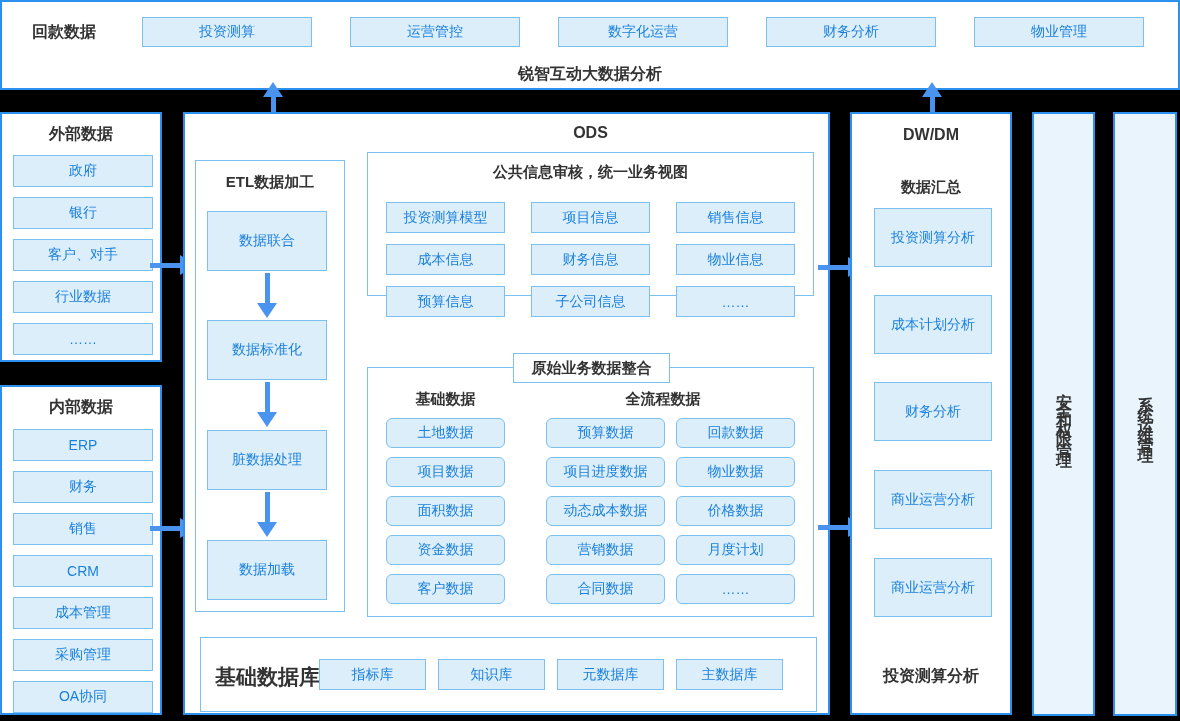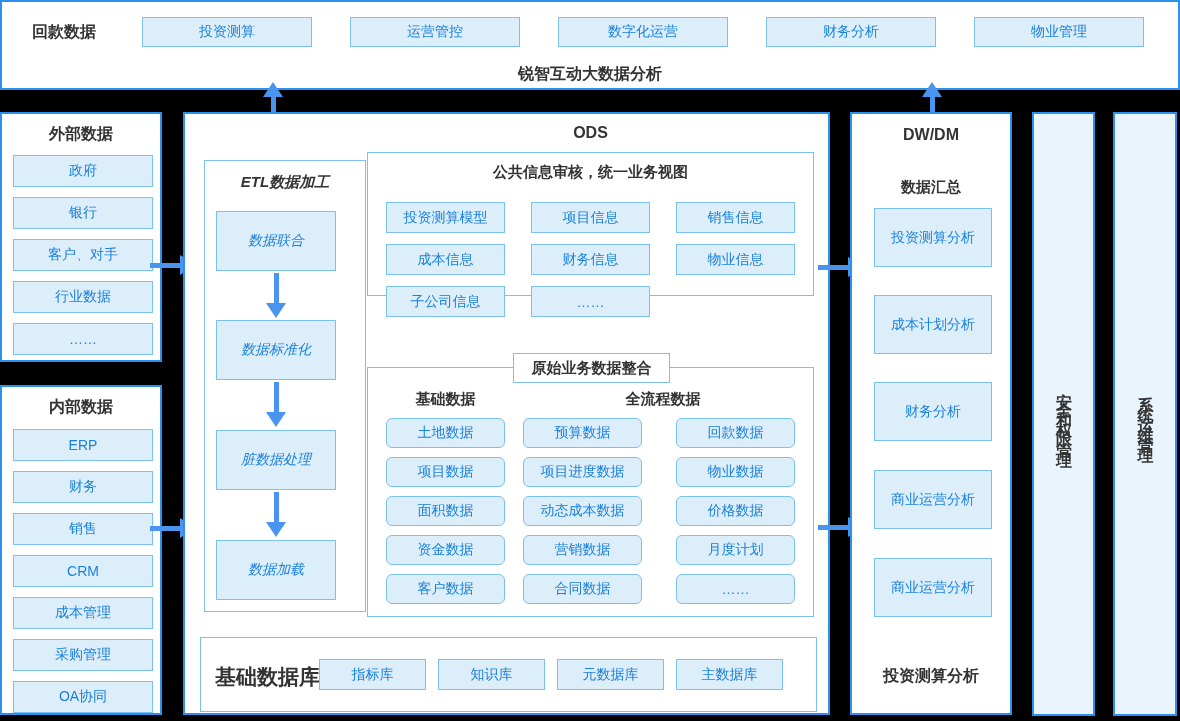--- a/index.html
+++ b/index.html
@@ -34,34 +34,34 @@
   
   #external { left:0; top:112px; width:162px; height:250px; }
   #internal { left:0; top:385px; width:162px; height:330px; }
   .side-title { position:absolute; left:0; top:10px; width:100%; font-size:16px; }
   .side-items { position:absolute; left:11px; top:41px; display:flex; flex-direction:column; gap:10px; }
   .side-items .node { width:140px; height:32px; }
 
   
   #middle { left:183px; top:112px; width:647px; height:603px; }
   #ods-title { left:182px; top:10px; width:447px; font-size:16px; }
-  #etl { left:19px; top:46px; width:162px; height:452px;font-style:italic; }
+  #etl { left:10px; top:46px; width:150px; height:452px; }
   #etl-title { left:0; top:12px; width:100%; font-size:15px; }
   .etl-step { position:absolute; left:11px; width:120px; height:60px; }
   #common { left:182px; top:38px; width:447px; height:144px; }
   #common-title { left:0; top:10px; width:100%; font-size:15px; }
   #common-grid { position:absolute; left:18px; top:49px; display:grid; grid-template-columns:repeat(3,119px); gap:11px 26px; }
   #common-grid .node { width:119px; height:31px; }
   #raw { left:182px; top:253px; width:447px; height:250px; }
   #raw-tab { position:absolute; left:145px; top:-15px; width:157px; height:30px; background:#fff; border:1px solid #7cc0f0; display:flex; align-items:center; justify-content:center; font-size:15px; }
   #raw-base-title { left:18px; top:22px; width:119px; font-size:15px; }
   #raw-flow-title { left:163px; top:22px; width:264px; font-size:15px; }
   .raw-col { position:absolute; top:50px; display:flex; flex-direction:column; gap:9px; }
   .raw-col .node { width:119px; height:30px;border-radius:6px; }
-  #raw-col1 { left:18px; } #raw-col2 { left:155px;justify-content:flex-end; } #raw-col3 { left:308px; }
+  #raw-col1 { left:18px; } #raw-col2 { left:178px;justify-content:flex-end; } #raw-col3 { left:308px; }
   #basedb { left:15px; top:523px; width:617px; height:75px; }
   #basedb-title { left:14px; top:25px; font-size:21px; }
   #basedb-items { position:absolute; left:118px; top:21px; display:flex; gap:12px; }
   #basedb-items .node { width:107px; height:31px; }
 
   
   #dwdm { left:850px; top:112px; width:162px; height:603px; }
   #dwdm-title { left:0; top:12px; width:100%; font-size:16px; }
   #dwdm-subtitle { left:0; top:64px; width:100%; font-size:15px; }
   .dwdm-box { position:absolute; left:22px; width:118px; height:59px; }
@@ -158,20 +158,21 @@
 
     <div class="section" id="common">
       <div class="abs ctr heading" id="common-title">公共信息审核，统一业务视图</div>
       <div id="common-grid">
         <div class="node">投资测算模型</div>
         <div class="node">项目信息</div>
         <div class="node">销售信息</div>
         <div class="node">成本信息</div>
         <div class="node">财务信息</div>
         <div class="node">物业信息</div>
+        <div class="node">预算信息</div>
         <div class="node">子公司信息</div>
         <div class="node">……</div>
       </div>
     </div>
 
     <div class="section" id="raw">
       <div class="heading" id="raw-tab">原始业务数据整合</div>
       <div class="abs ctr heading" id="raw-base-title">基础数据</div>
       <div class="abs ctr heading" id="raw-flow-title">全流程数据</div>
       <div class="raw-col" id="raw-col1">

